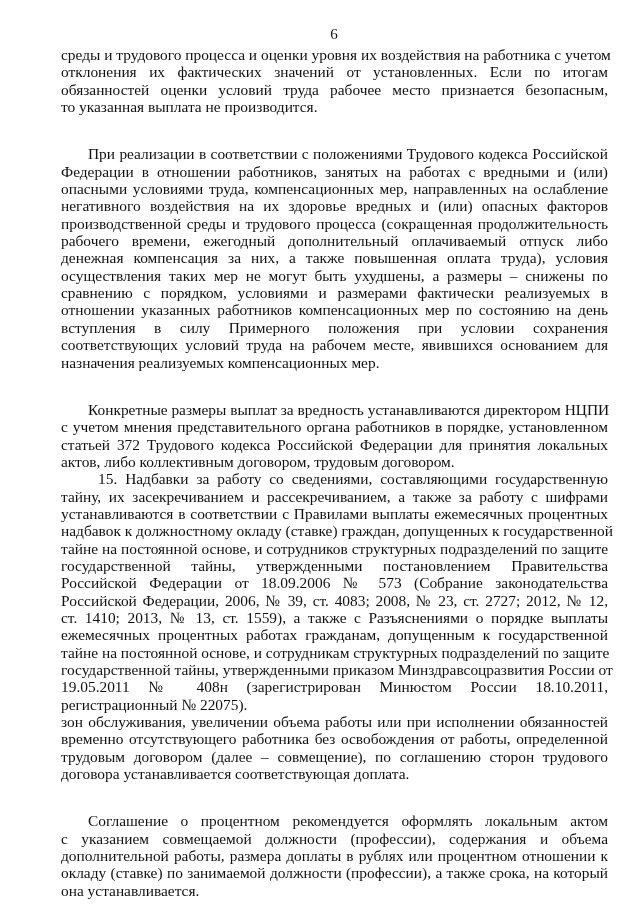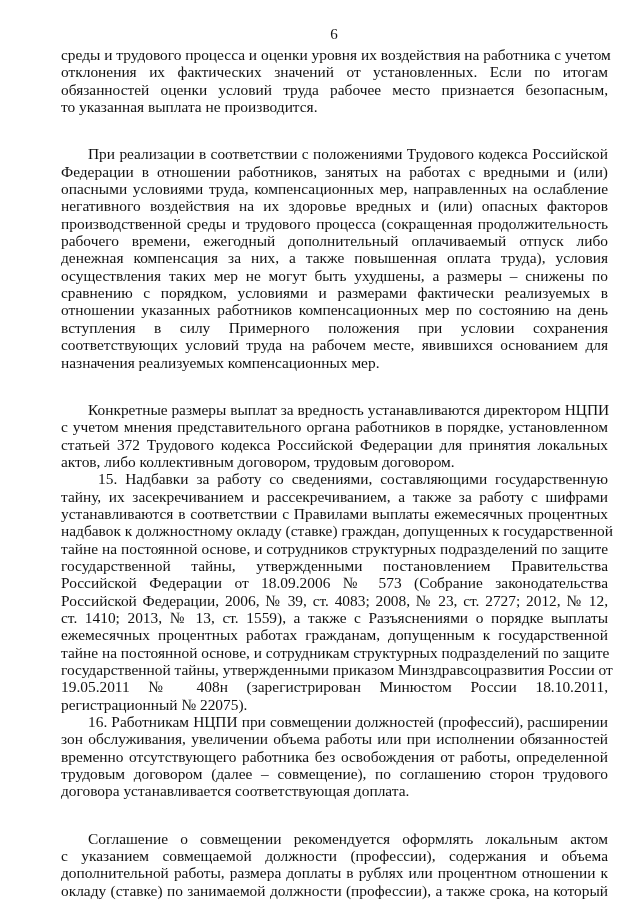--- a/index.html
+++ b/index.html
@@ -111,29 +111,28 @@
       <span class="line">Российской Федерации, 2006, № 39, ст. 4083; 2008, № 23, ст. 2727; 2012, № 12,</span>
       <span class="line">ст. 1410; 2013, № 13, ст. 1559), а также с Разъяснениями о порядке выплаты</span>
       <span class="line">ежемесячных процентных работах гражданам, допущенным к государственной</span>
       <span class="line">тайне на постоянной основе, и сотрудникам структурных подразделений по защите</span>
       <span class="line">государственной тайны, утвержденными приказом Минздравсоцразвития России от</span>
       <span class="line">19.05.2011 № 408н (зарегистрирован Минюстом России 18.10.2011,</span>
       <span class="line last">регистрационный № 22075).</span>
     </div>
 
     <div>
-      <span class="line indent-16">16. Работникам НЦПИ при совмещении должностей (профессий), расширении</span>
       <span class="line">зон обслуживания, увеличении объема работы или при исполнении обязанностей</span>
       <span class="line">временно отсутствующего работника без освобождения от работы, определенной</span>
       <span class="line">трудовым договором (далее – совмещение), по соглашению сторон трудового</span>
       <span class="line last">договора устанавливается соответствующая доплата.</span>
     </div>
 
     <div>
-      <span class="line indent">Соглашение о совмещении рекомендуется оформлять локальным актом</span>
+      <span class="line indent">Соглашение о процентном рекомендуется оформлять локальным актом</span>
       <span class="line">с указанием совмещаемой должности (профессии), содержания и объема</span>
       <span class="line">дополнительной работы, размера доплаты в рублях или процентном отношении к</span>
       <span class="line">окладу (ставке) по занимаемой должности (профессии), а также срока, на который</span>
       <span class="line last">она устанавливается.</span>
     </div>
 
   </div>
 </div>
 
 </body></html>

